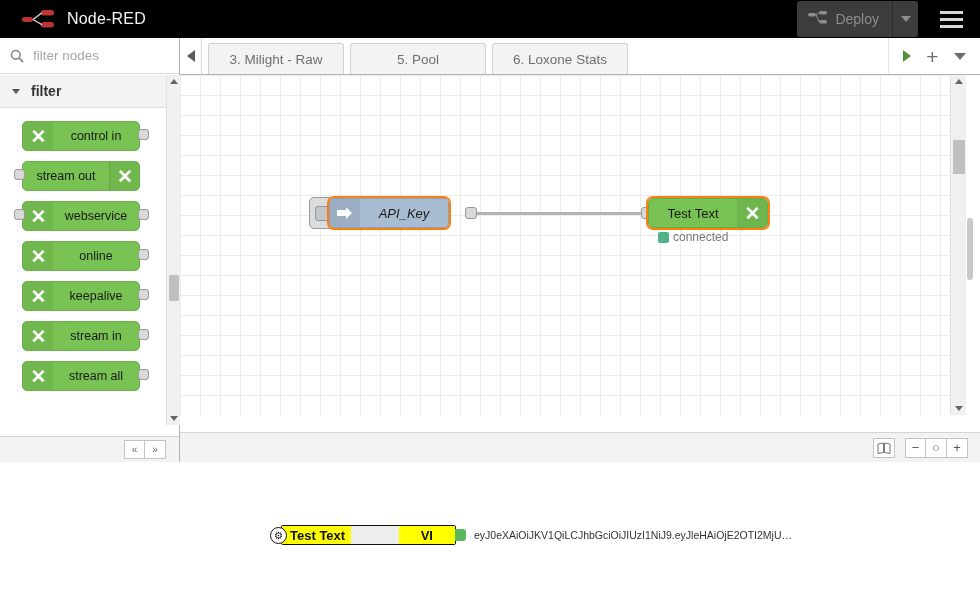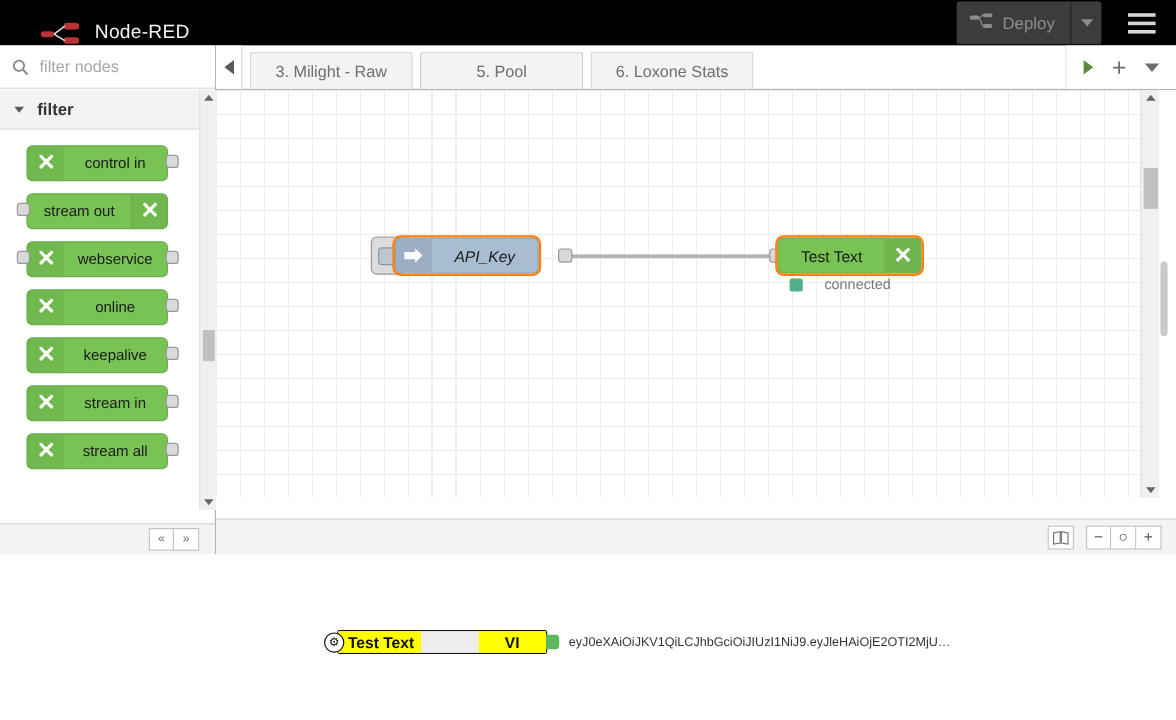--- a/index.html
+++ b/index.html
@@ -9,21 +9,21 @@
     background: #ffffff;
     font-family: "Liberation Sans", sans-serif;
     overflow: hidden;
   }
 
   
   #header {
     position: absolute; top: 0; left: 0;
     width: 980px; height: 38px;
     background: #000000;
-    display: flex; align-items: flex-end; padding-left: 12px;
+    display: flex; align-items: center;
   }
   #brand { display: flex; align-items: center; padding-left: 22px; }
   .logo-svg { display: block; }
   #brand-title {
     color: #f3f3f3; font-size: 16px; letter-spacing: .2px;
     margin-left: 11px; font-weight: 400;
   }
   #header-right {
     margin-left: auto; display: flex; align-items: center;
     height: 100%; padding-right: 13px;
@@ -250,21 +250,21 @@
     background: #d9d9d9; border: 1px solid #999; border-radius: 3px;
   }
   #inject-out { left: 285px; top: 132px; }
   #debug-in   { left: 461px; top: 132px; }
   #wire {
     position: absolute; left: 296px; top: 137px;
     width: 166px; height: 3px; background: #b3b3b3;
   }
   #debug-status {
     position: absolute; left: 478px; top: 155px;
-    display: flex; align-items: center; gap: 18px;
+    display: flex; align-items: center; gap: 4px;
     font-size: 12px; color: #777;
   }
   #status-dot { width: 11px; height: 11px; border-radius: 2px; background: #53b189; }
   #canvas-vscroll {
     position: absolute; left: 770px; top: 0;
     width: 16px; height: 340px; background: #f0f0f0;
     border-left: 1px solid #e2e2e2;
   }
   #canvas-vthumb {
     position: absolute; left: 2px; top: 65px;

